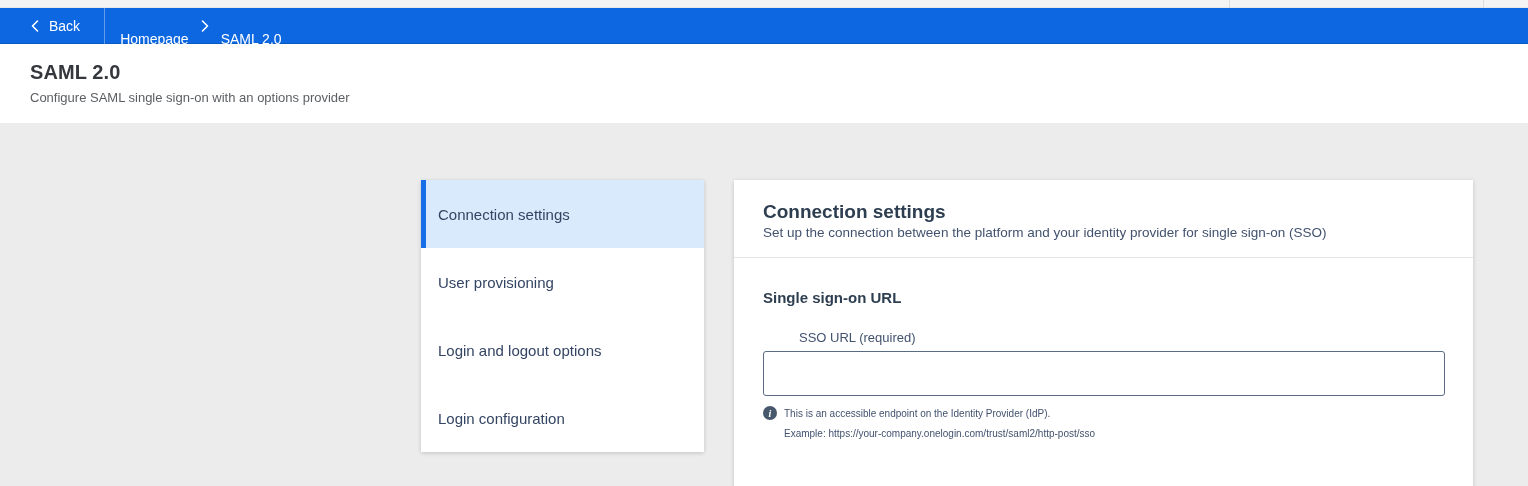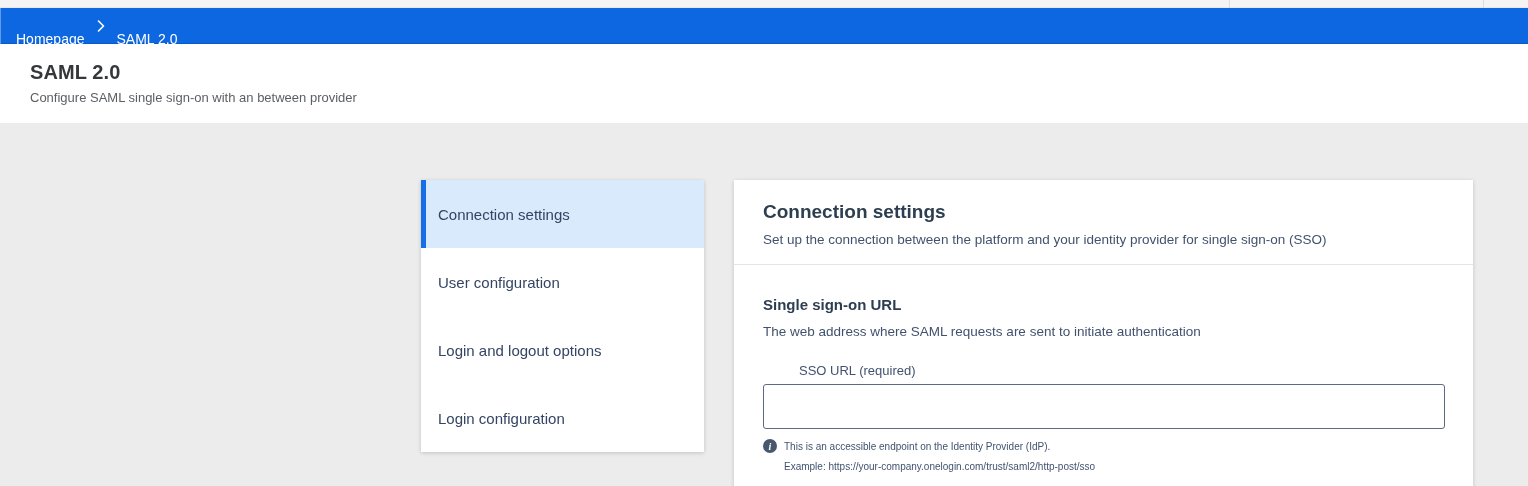--- a/index.html
+++ b/index.html
@@ -39,82 +39,87 @@
 
   
   .sidebar-card{position:absolute;left:421px;top:57px;width:283px;background:#fff;box-shadow:0 1px 4px rgba(0,0,0,0.18);}
   .nav-item{height:68px;display:flex;align-items:center;padding-left:17px;font-size:15px;color:#344563;cursor:pointer;background:#fff;}
   .nav-item.active{background:var(--active-bg);border-left:5px solid var(--active-border);padding-left:12px;}
 
   
   .main-card{position:absolute;left:734px;top:57px;width:739px;height:430px;background:#fff;box-shadow:0 1px 4px rgba(0,0,0,0.18);}
   .main-header{padding:21px 29px 17px 29px;border-bottom:1px solid #e5e5e5;}
   .main-title{font-size:19px;font-weight:700;color:var(--heading);}
-  .main-subtitle{font-size:13.5px;color:var(--slate);margin-top:9px;}
+  .main-subtitle{font-size:13.5px;color:var(--slate);margin-top:2px;}
 
   .section{padding:31px 20px 0 29px;}
   .section-title{font-size:15px;font-weight:700;color:var(--heading);}
   .section-desc{font-size:13.5px;color:var(--slate);margin-top:11px;}
   .field-label{font-size:13px;color:var(--slate);margin-top:24px;margin-left:36px;}
   .sso-input{display:block;width:682px;height:45px;margin-top:6px;border:1px solid var(--input-border);border-radius:3px;background:#fff;font-size:14px;color:#333;padding:0 12px;outline:none;}
 
   .help-row{display:flex;margin-top:8px;gap:7px;}
   .info-icon{flex:0 0 auto;width:14px;height:14px;border-radius:50%;background:#47586d;color:#fff;font-size:10px;font-weight:700;display:flex;align-items:center;justify-content:center;margin-top:2px;font-family:"Liberation Serif","DejaVu Serif",serif;font-style:italic;}
   .help-text{font-size:10px;color:var(--slate);line-height:20px;}
 </style>
 </head>
 <body>
 
 <div class="window-strip">
   <div class="tick tick-1"></div>
   <div class="tick tick-2"></div>
 </div>
 
 <div class="topbar">
+  <div class="back-group">
+    <svg class="chev" width="8" height="12" viewBox="0 0 8 12">
+        <polyline points="6.5,1 1.5,6 6.5,11" fill="none" stroke="#ffffff" stroke-width="1.6" stroke-linecap="round" stroke-linejoin="round"></polyline>
+      </svg>
+    <span>Back</span>
+  </div>
   <div class="topbar-divider"></div>
   <div class="breadcrumb">
     <span class="crumb">Homepage</span>
     <svg class="chev" width="8" height="12" viewBox="0 0 8 12">
         <polyline points="1.5,1 6.5,6 1.5,11" fill="none" stroke="#ffffff" stroke-width="1.6" stroke-linecap="round" stroke-linejoin="round"></polyline>
       </svg>
     <span class="crumb">SAML 2.0</span>
   </div>
 </div>
 
 <div class="page-header">
   <div class="page-title">SAML 2.0</div>
-  <div class="page-subtitle">Configure SAML single sign-on with an between provider</div>
+  <div class="page-subtitle">Configure SAML single sign-on with an options provider</div>
 </div>
 
 <div class="page-body">
 
   <div class="sidebar-card">
     <div class="nav-item active">
       <span>Connection settings</span>
     </div>
     <div class="nav-item">
-      <span>User configuration</span>
+      <span>User provisioning</span>
     </div>
     <div class="nav-item">
       <span>Login and logout options</span>
     </div>
     <div class="nav-item">
       <span>Login configuration</span>
     </div>
   </div>
 
   <div class="main-card">
     <div class="main-header">
       <div class="main-title">Connection settings</div>
       <div class="main-subtitle">Set up the connection between the platform and your identity provider for single sign-on (SSO)</div>
     </div>
 
     <div class="section">
       <div class="section-title">Single sign-on URL</div>
-      <div class="section-desc">The web address where SAML requests are sent to initiate authentication</div>
       <div class="field-label">SSO URL (required)</div>
       <input class="sso-input" type="text" placeholder="" style="">
       <div class="help-row">
         <span class="info-icon">i</span>
         <div class="help-text">
           <div>This is an accessible endpoint on the Identity Provider (IdP).</div>
           <div>Example: https://your-company.onelogin.com/trust/saml2/http-post/sso</div>
         </div>
       </div>
     </div>

